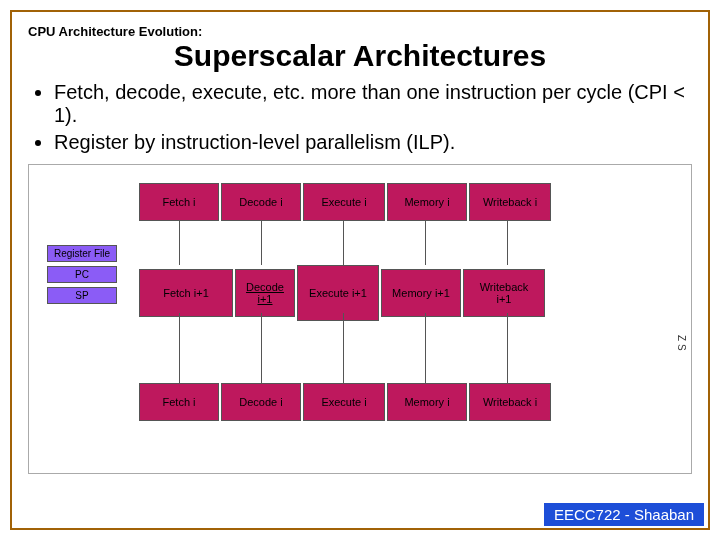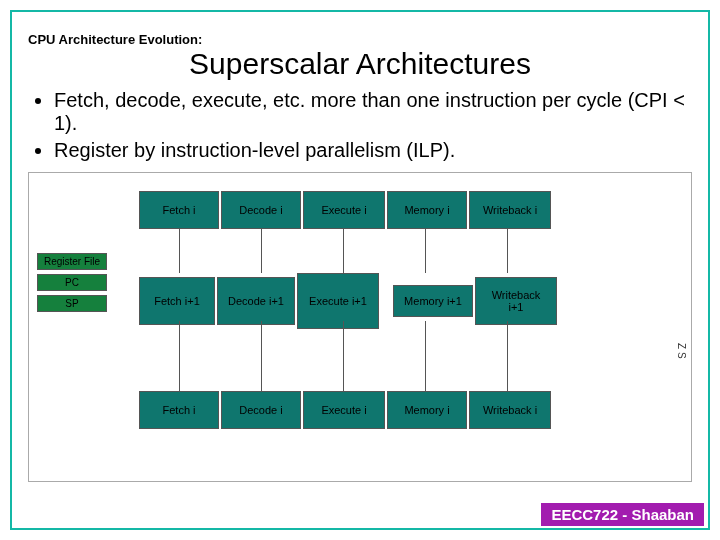--- a/index.html
+++ b/index.html
@@ -7,32 +7,32 @@
       width: 720px;
       height: 540px;
       background: #fff;
       font-family: Arial, sans-serif;
       overflow: hidden;
     }
     .slide {
       width: 700px;
       height: 520px;
       margin: 10px;
-      border: 2px solid #14b8a6;
-      padding: 20px 16px;
+      border: 2px solid #a16207;
+      padding: 12px 16px;
       position: relative;
     }
     .subtitle {
       font-size: 13px;
       font-weight: bold;
       color: #000;
     }
     .title {
       font-size: 30px;
-      font-weight: normal;
+      font-weight: bold;
       text-align: center;
       color: #000;
       margin-bottom: 8px;
     }
     .bullets {
       font-size: 20px;
       margin-left: 10px;
       margin-bottom: 10px;
     }
     .bullets li {
@@ -49,59 +49,60 @@
     }
     
     .pipeline-row {
       position: absolute;
       display: flex;
       align-items: center;
       gap: 2px;
     }
     .stage-box {
       border: 1px solid #555;
-      background: #0f766e;
+      background: #be185d;
       text-align: center;
       font-size: 11px;
       display: flex;
       align-items: center;
       justify-content: center;
       padding: 2px;
     }
     
     .reg-boxes {
       position: absolute;
       left: 8px;
       top: 80px;
       display: flex;
       flex-direction: column;
       gap: 4px;
     }
     .reg-box {
       border: 1px solid #555;
-      background: #15803d;
+      background: #8b5cf6;
       font-size: 10px;
       padding: 2px 4px;
       text-align: center;
       width: 70px;
+      margin-left: 10px;
     }
     
     .footer {
       position: absolute;
       bottom: 2px;
       right: 4px;
       display: flex;
       align-items: flex-end;
       gap: 20px;
     }
     .footer-badge {
-      background: #a21caf;
+      background: #1d4ed8;
       color: #fff;
       font-size: 15px;
-      font-weight: bold;
+      font-weight: normal;
       padding: 3px 10px;
     }
     .footer-info {
       font-size: 11px;
       color: #000;
     }
     
     .corner-note {
       position: absolute;
       right: 4px;
@@ -140,24 +141,24 @@
 
     <div class="pipeline-row" style="top: 18px; left: 110px;">
       <div class="stage-box" style="width:80px;height:38px;">Fetch i</div>
       <div class="stage-box" style="width:80px;height:38px;">Decode i</div>
       <div class="stage-box" style="width:82px;height:38px;">Execute i</div>
       <div class="stage-box" style="width:80px;height:38px;">Memory i</div>
       <div class="stage-box" style="width:82px;height:38px;">Writeback i</div>
     </div>
 
     <div class="pipeline-row" style="top: 100px; left: 110px;">
-      <div class="stage-box" style="width:76px;height:48px;">Fetch i+1</div>
-      <div class="stage-box" style="width:78px;height:48px;">Decode i+1</div>
+      <div class="stage-box" style="width:94px;height:48px;">Fetch i+1</div>
+      <div class="stage-box" style="width:60px;height:48px;text-decoration:underline;">Decode i+1</div>
       <div class="stage-box" style="width:82px;height:56px;">Execute i+1</div>
-      <div class="stage-box" style="width:80px;height:32px;margin-left:12px;">Memory i+1</div>
+      <div class="stage-box" style="width:80px;height:48px;">Memory i+1</div>
       <div class="stage-box" style="width: 82px; height: 48px; white-space: pre-line;">Writeback
 i+1</div>
     </div>
 
     <div class="pipeline-row" style="top: 218px; left: 110px;">
       <div class="stage-box" style="width:80px;height:38px;">Fetch i</div>
       <div class="stage-box" style="width:80px;height:38px;">Decode i</div>
       <div class="stage-box" style="width:82px;height:38px;">Execute i</div>
       <div class="stage-box" style="width:80px;height:38px;">Memory i</div>
       <div class="stage-box" style="width:82px;height:38px;">Writeback i</div>

